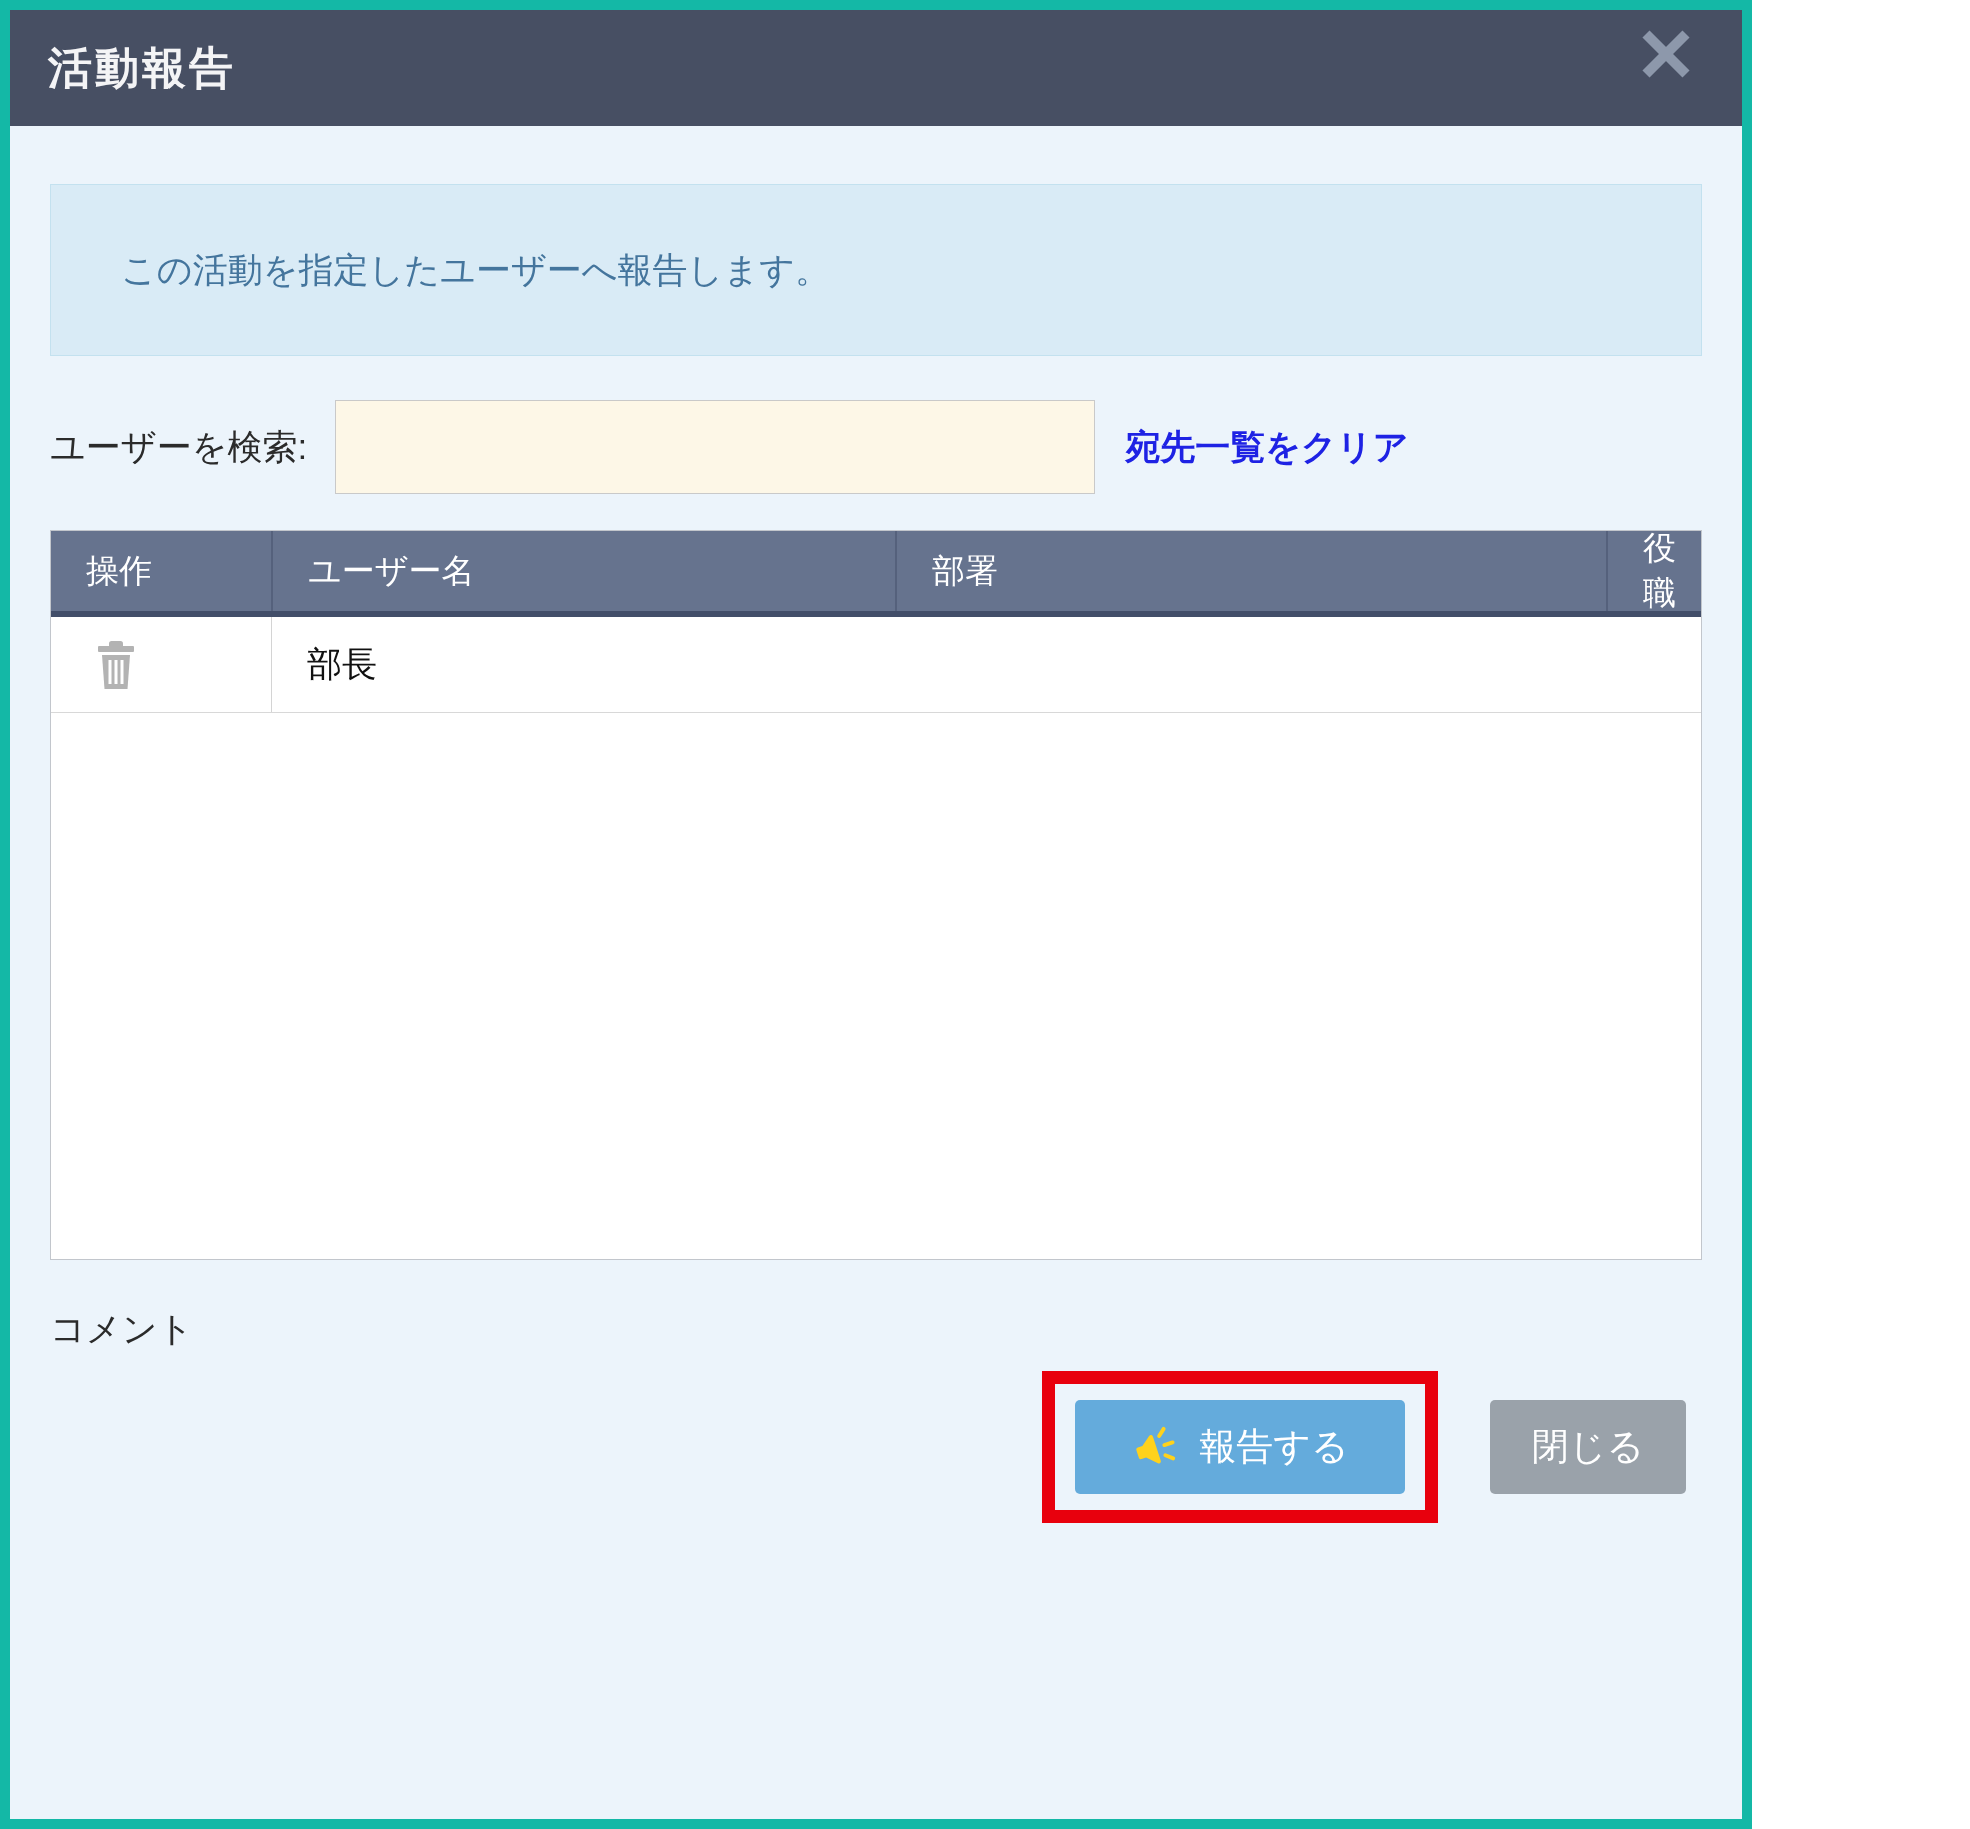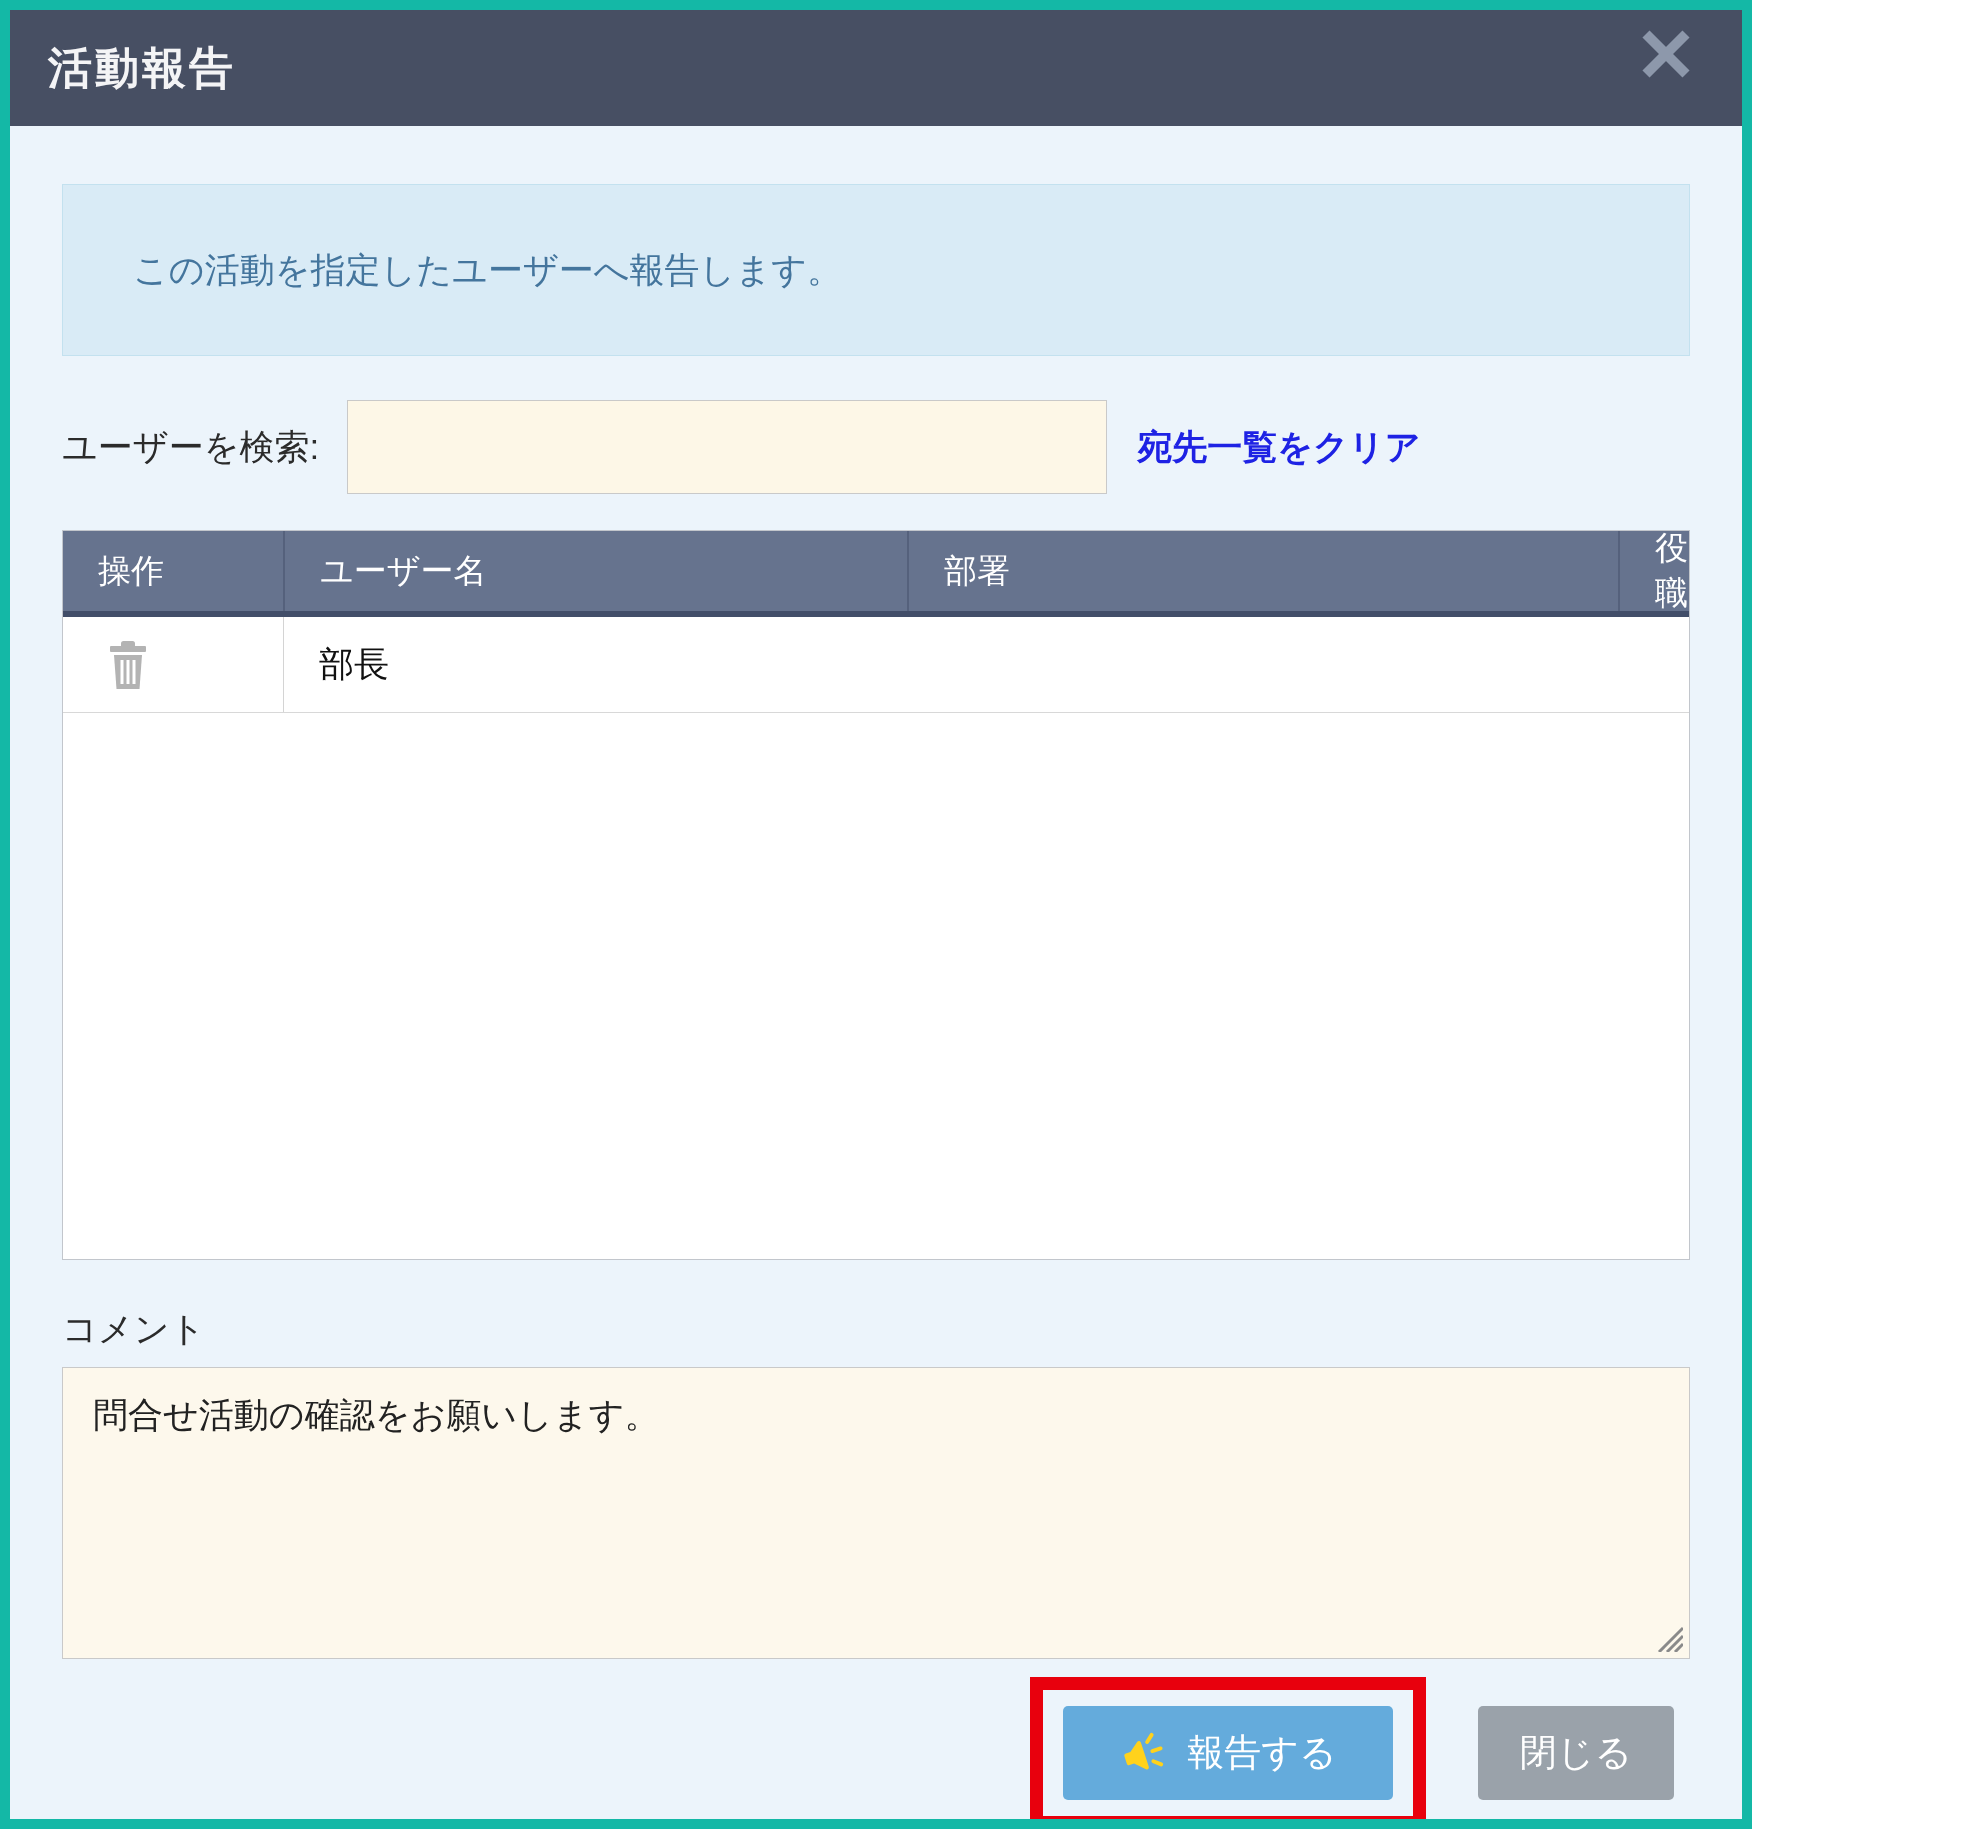--- a/index.html
+++ b/index.html
@@ -24,21 +24,21 @@
     background:#474f63;
     display:flex; align-items:center; justify-content:space-between;
     padding:0 48px 0 38px;
   }
   .titlebar .title {
     color:#f4f4f6; font-size:44px; font-weight:bold; letter-spacing:3px;
   }
   .close-x { width:56px; height:52px; cursor:pointer; margin-top:-28px; }
 
   
-  .body { flex:1; padding:0 52px; display:flex; flex-direction:column; }
+  .body { flex:1; padding:0 40px; display:flex; flex-direction:column; }
 
   .notice {
     margin-top:58px; height:172px;
     background:#d9ebf6; border:1px solid #c3e1ef;
     display:flex; align-items:center;
     padding-left:70px;
     color:#44759d; font-size:35px;
   }
 
   .search-row {
@@ -188,28 +188,20 @@
           </div>
           <div class="cell col-role">
               <span>部長</span>
             </div>
         </div>
 
         <div class="tfiller"></div>
       </div>
 
       <div class="comment-label">コメント</div>
-      <div class="comment-box">
-        <textarea class="comment-text" style="">問合せ活動の確認をお願いします。</textarea>
-        <svg class="resize-handle" viewBox="0 0 34 30">
-          <line x1="10" y1="30" x2="34" y2="6" stroke="#8a8a8a" stroke-width="3"></line>
-          <line x1="18" y1="30" x2="34" y2="14" stroke="#8a8a8a" stroke-width="3"></line>
-          <line x1="26" y1="30" x2="34" y2="22" stroke="#8a8a8a" stroke-width="3"></line>
-        </svg>
-      </div>
 
       <div class="footer">
         <div class="red-annotation">
           <button class="btn report-btn">
             <svg class="megaphone" viewBox="0 0 24 24">
               <g transform="rotate(-18 12 12)">
                 <path fill="#ffd21c" d="M2.5 10.5v3.6c0 .6.4 1 1 1h2.2l4.4 4.2c.7.6 1.6.2 1.6-.8V6.9c0-1-.9-1.4-1.6-.8L5.7 9.5H3.5c-.6 0-1 .4-1 1z"></path>
                 <line x1="14.5" y1="7.5" x2="17.5" y2="5" stroke="#ffd21c" stroke-width="1.8" stroke-linecap="round"></line>
                 <line x1="15.5" y1="12.2" x2="19.5" y2="12.2" stroke="#ffd21c" stroke-width="1.8" stroke-linecap="round"></line>
                 <line x1="14.5" y1="16.8" x2="17.5" y2="19.3" stroke="#ffd21c" stroke-width="1.8" stroke-linecap="round"></line>

